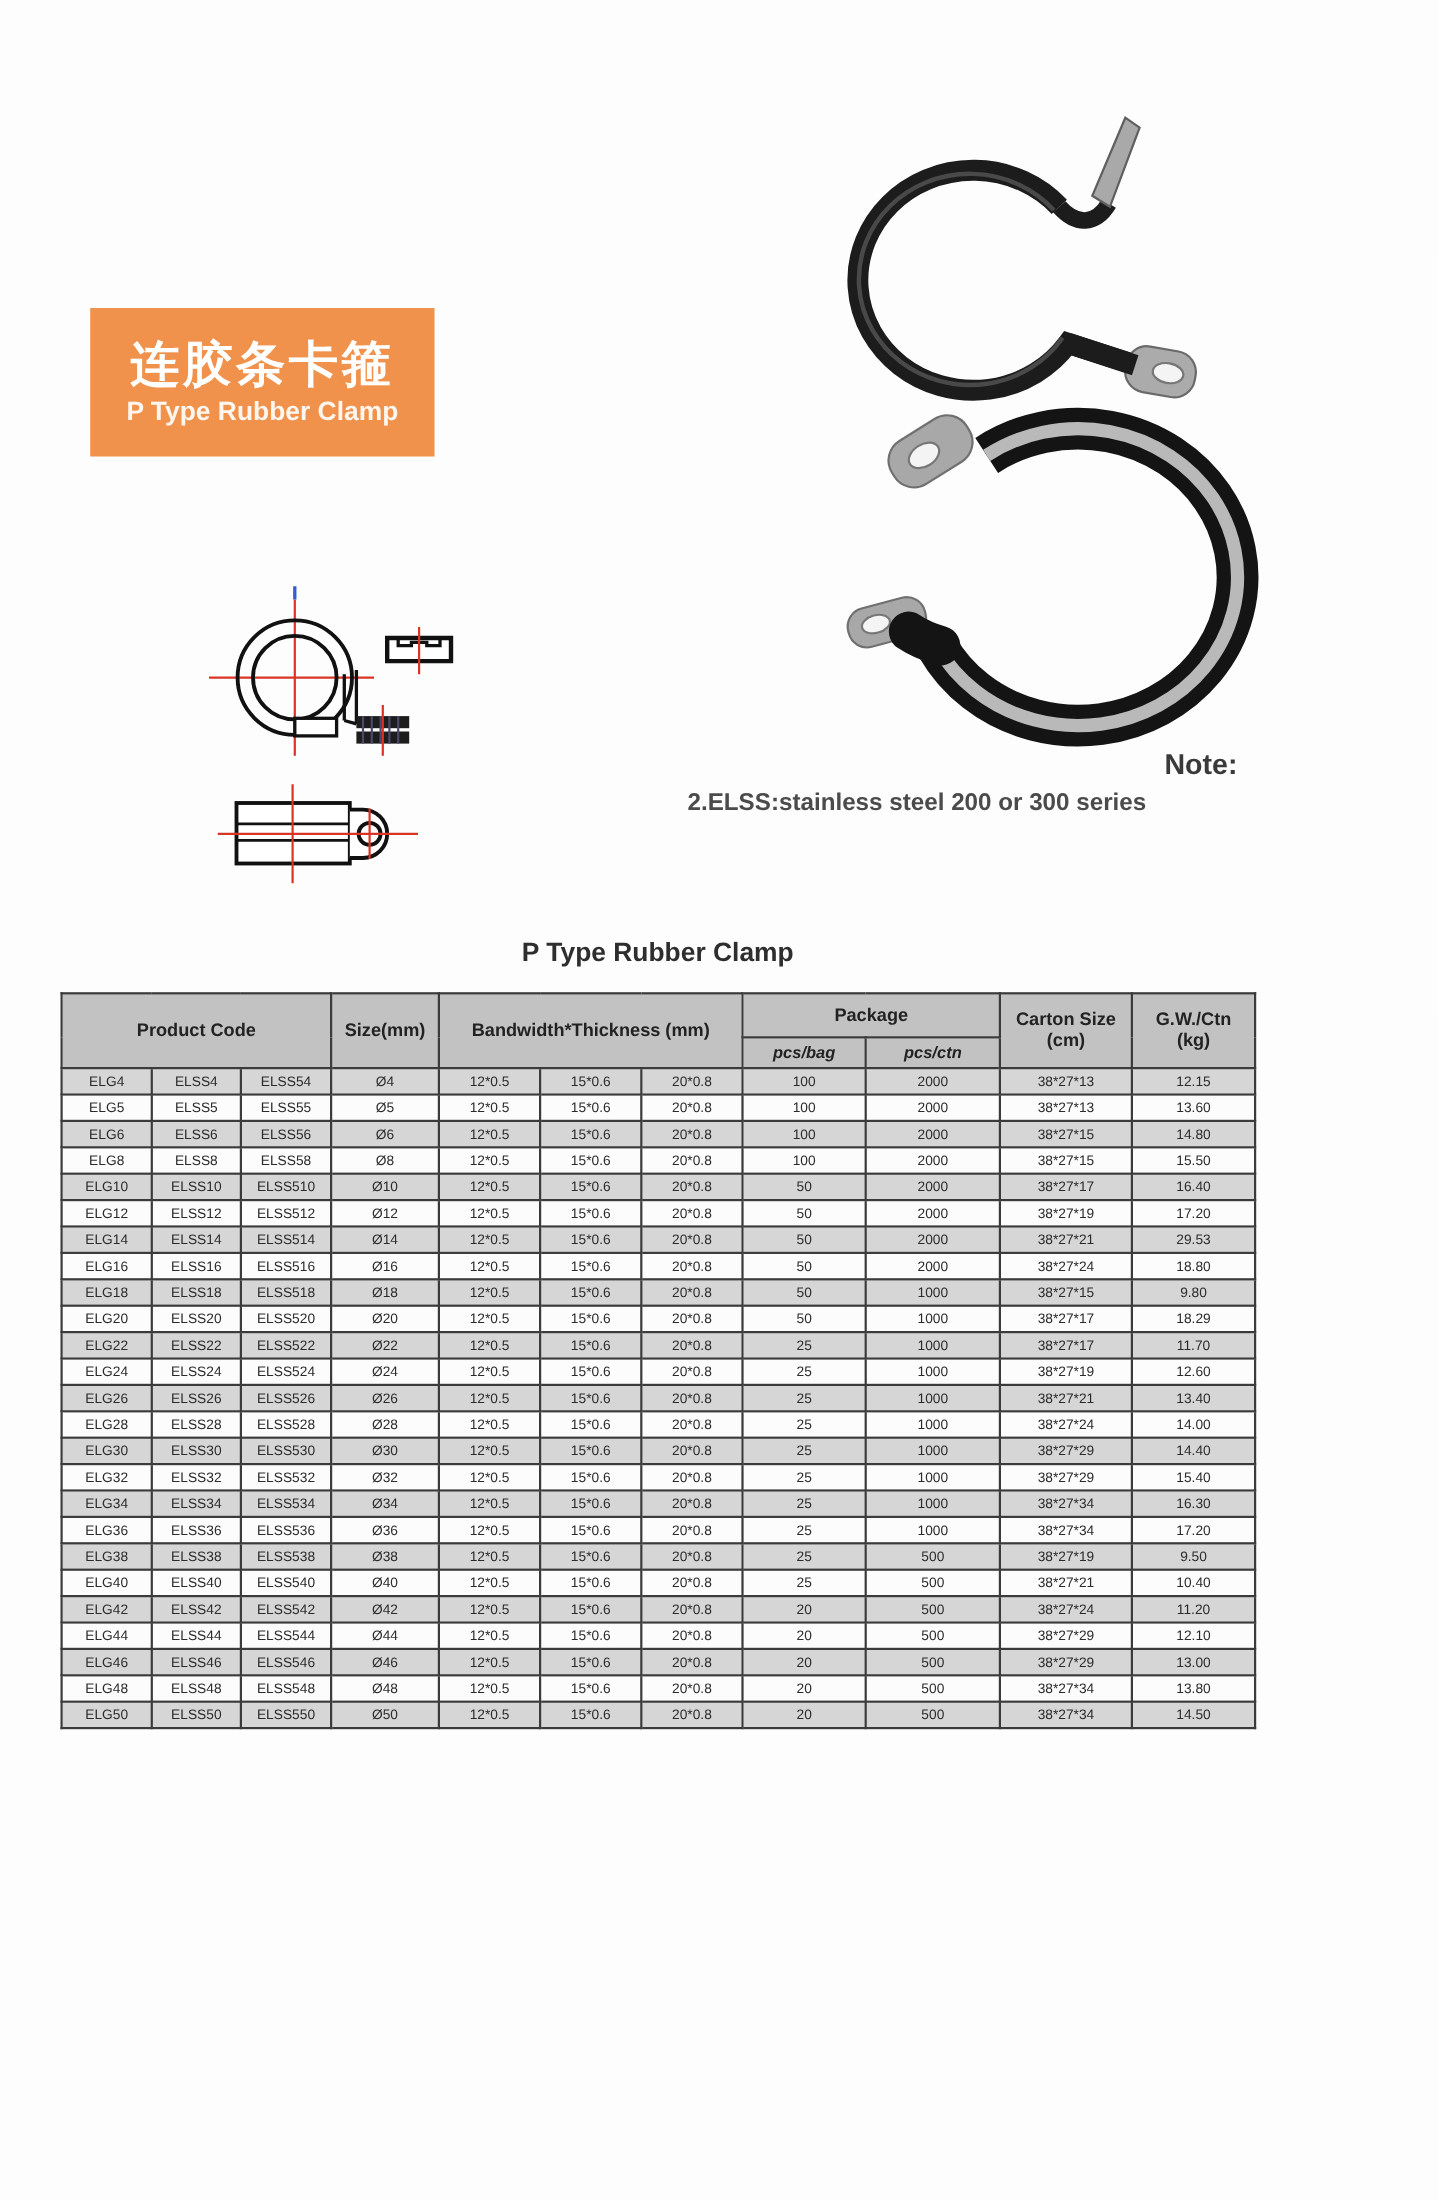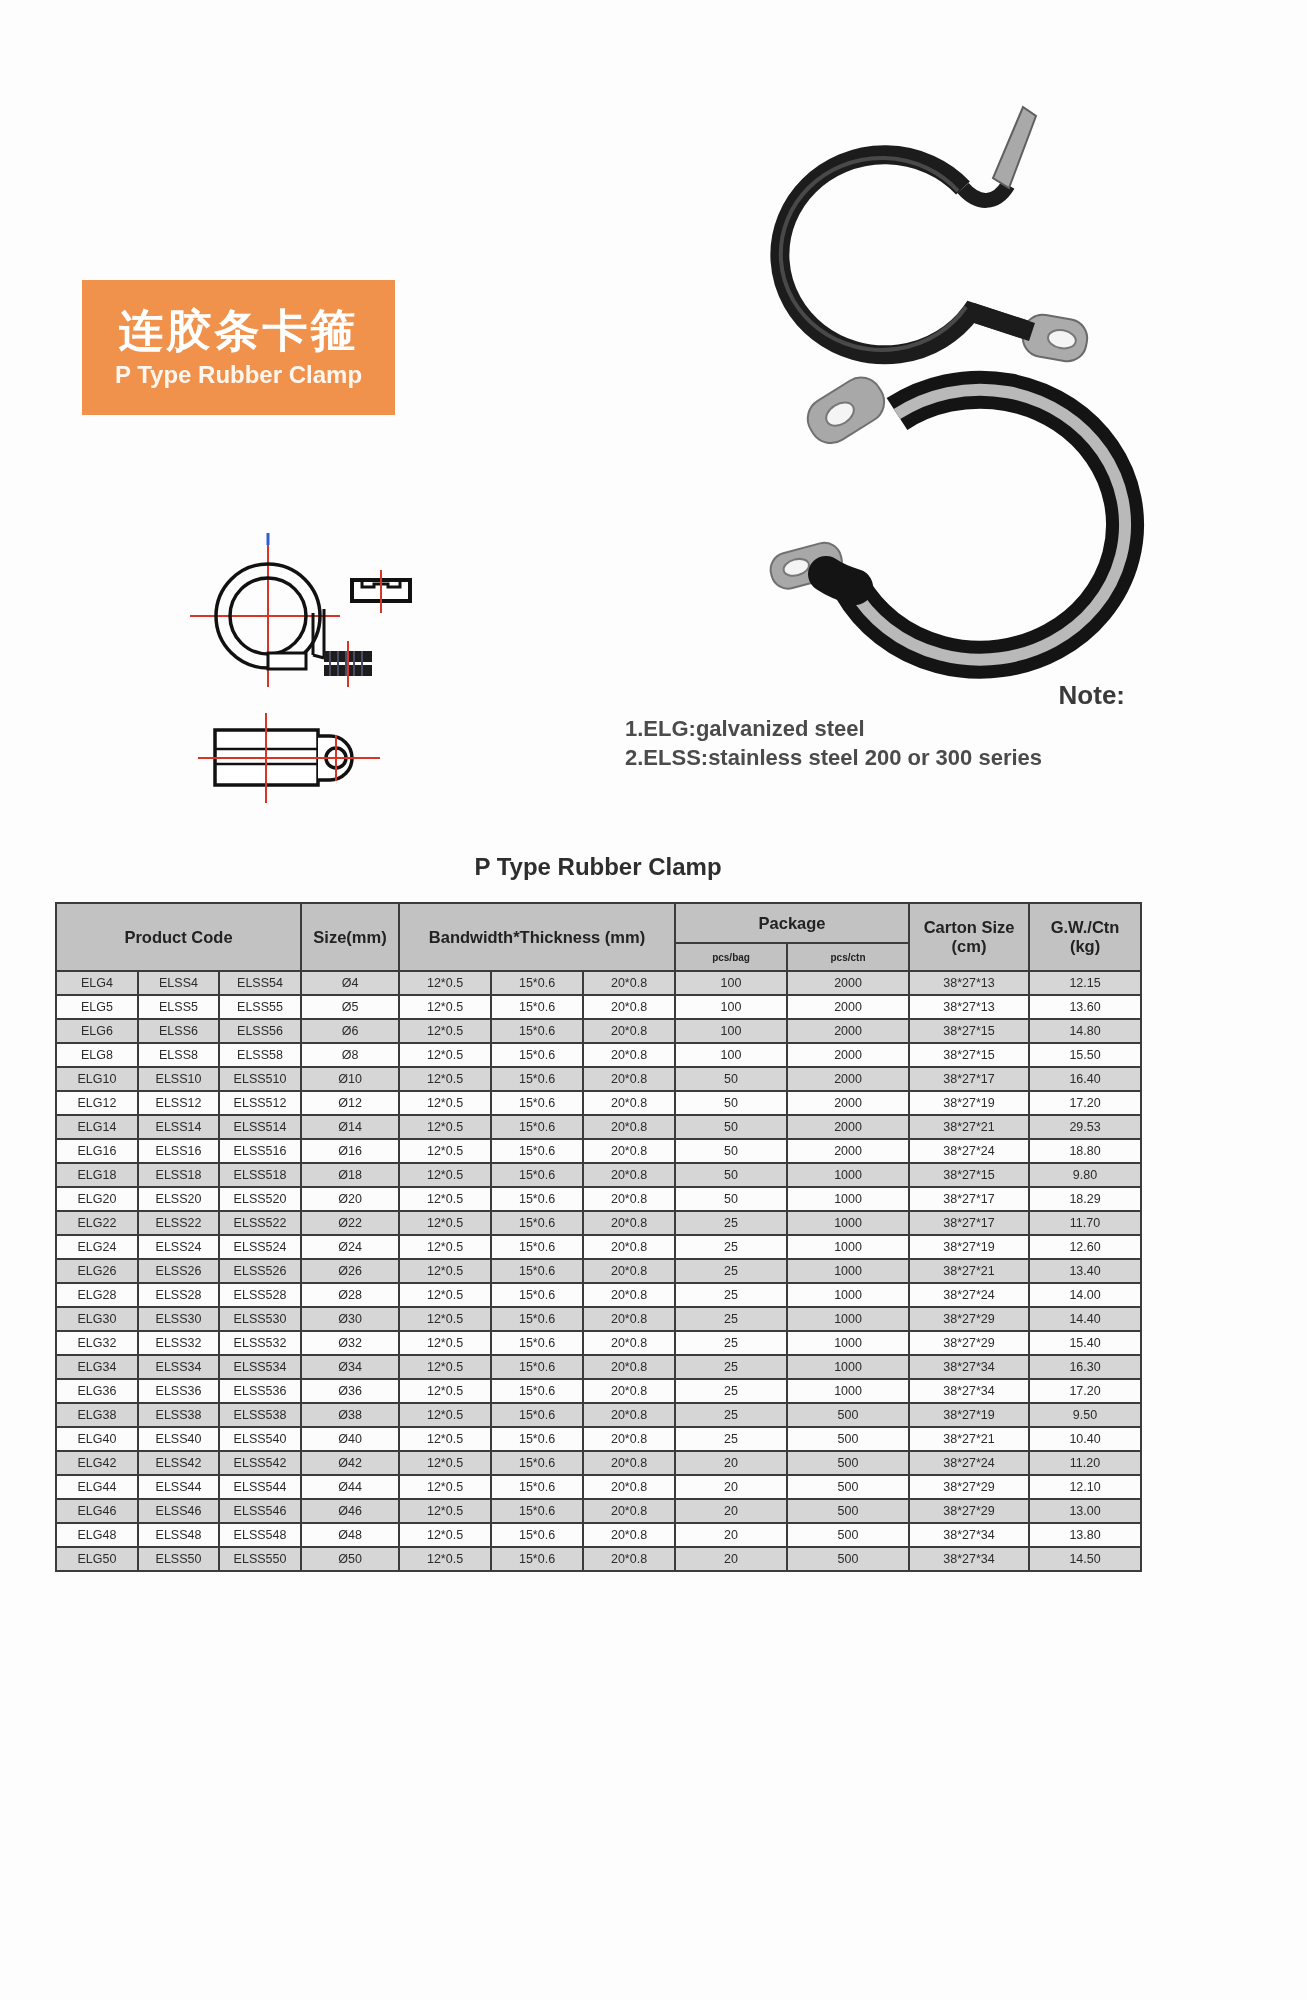--- a/index.html
+++ b/index.html
@@ -24,21 +24,21 @@
   
   .table-title{position:absolute;left:55px;top:853px;width:1086px;text-align:center;
     font-size:24px;font-weight:600;color:#2e2e2e;}
   .table-wrap{position:absolute;left:55px;top:902px;width:1086px;}
   table.spec{border-collapse:collapse;width:1086px;table-layout:fixed;
     border:2px solid #3b82f6;}
   table.spec th, table.spec td{border:2px solid #3b3b3b;text-align:center;
     vertical-align:middle;padding:0 2px;overflow:hidden;white-space:nowrap;}
   table.spec thead th{background:#c2c2c2;font-size:16.5px;font-weight:bold;color:#222;}
   table.spec thead tr.h1 th{height:38px;}
-  table.spec thead tr.h2 th{height:26px;font-size:10px;}
+  table.spec thead tr.h2 th{height:26px;font-size:15px;font-style:italic;}
   table.spec thead th.wrap2{white-space:pre-line;line-height:1.15;}
   table.spec tbody td{height:22px;font-size:12.5px;color:#2b2b2b;background:#fcfcfc;}
   table.spec tbody tr.shade td{background:#d6d6d6;}
 
   
   .red-line{stroke:#d93425;stroke-width:2;}
   .blk{stroke:#111;fill:none;}
 </style>
 </head>
 <body>
@@ -112,21 +112,20 @@
         <circle cx="206" cy="243" r="10" fill="#fff" stroke="#111" stroke-width="3.5"></circle>
         <line x1="68" y1="243" x2="250" y2="243" class="red-line"></line>
         <line x1="136" y1="198" x2="136" y2="288" class="red-line"></line>
         <line x1="206" y1="220" x2="206" y2="266" class="red-line"></line>
       </g>
     </svg>
   </div>
 
   <div class="note">
     <p class="note-heading">Note:</p>
-    <p class="note-line">1.ELG:galvanized steel</p>
     <p class="note-line">2.ELSS:stainless steel 200 or 300 series</p>
   </div>
 
   <div class="table-title">P Type Rubber Clamp</div>
 
   <div class="table-wrap">
     <table class="spec">
       <colgroup>
         <col style="width:82px">
           <col style="width:81px">

